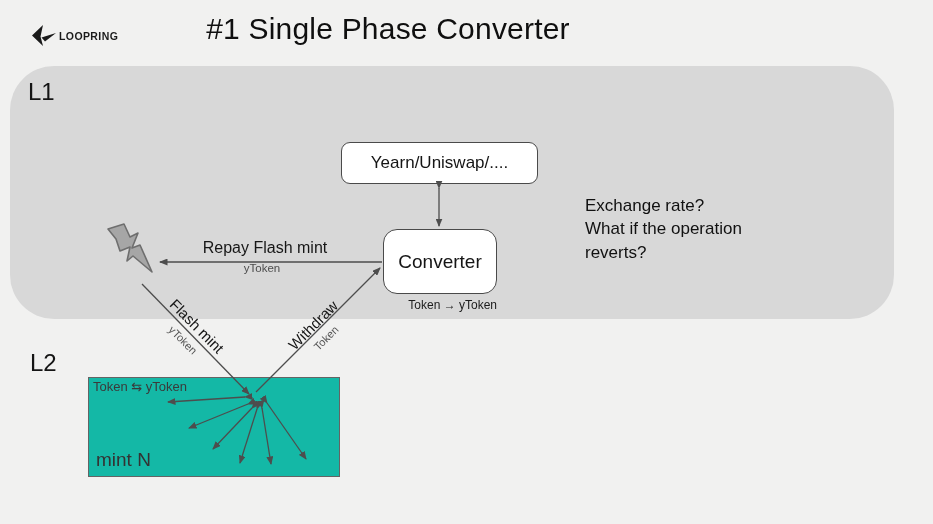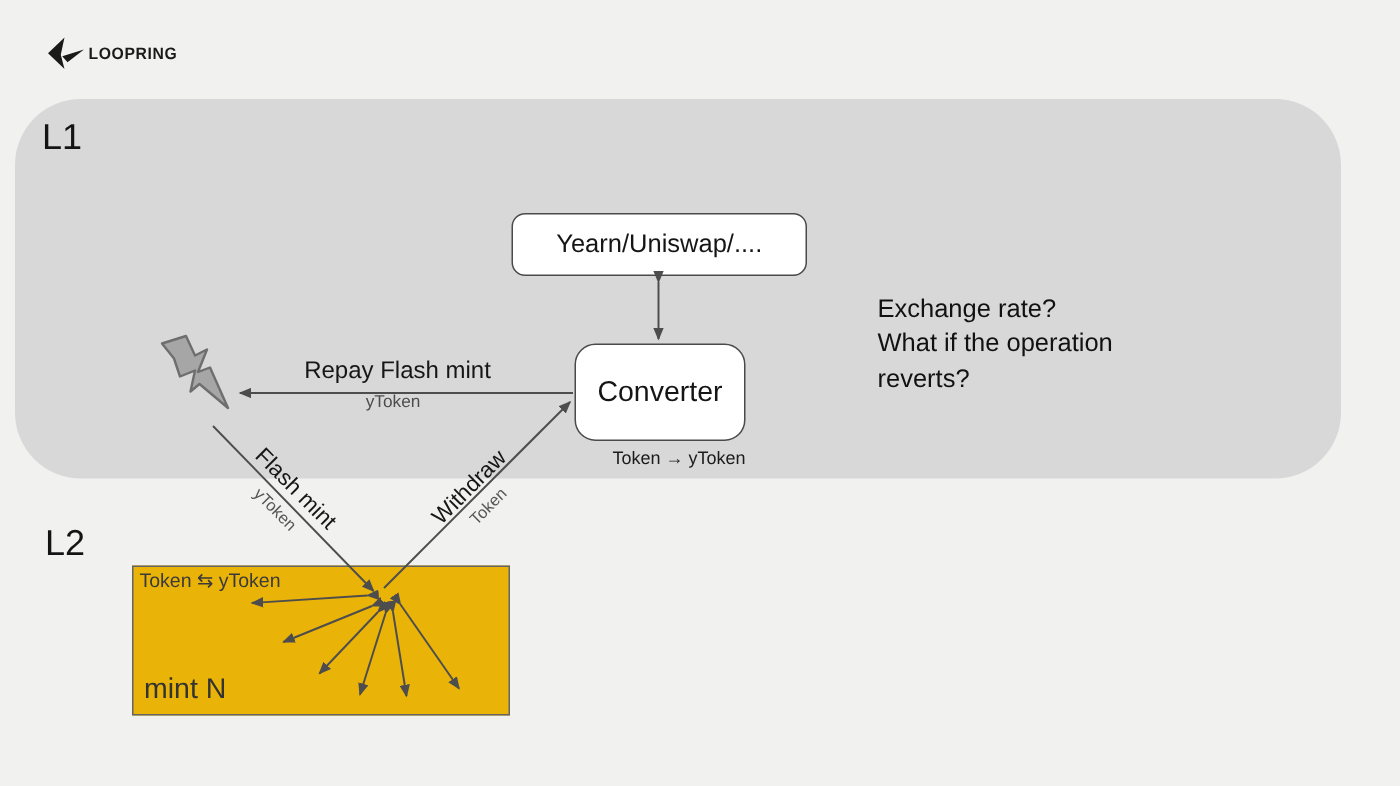--- a/index.html
+++ b/index.html
@@ -89,21 +89,21 @@
   }
   .withdraw-sub {
     left: 326px; top: 338px; transform: translate(-50%, -50%) rotate(-45deg);
     font-size: 11px; color: #555;
   }
 
   
   .block-box {
     position: absolute; left: 88px; top: 377px;
     width: 252px; height: 100px;
-    background: #eab308; border: 1.5px solid #646464;
+    background: #14b8a6; border: 1.5px solid #646464;
   }
   .block-box-header {
     position: absolute; left: 4px; top: 1px;
     font-size: 13px; color: #3a3a3a;
   }
   .block-box-footer {
     position: absolute; left: 7px; bottom: 5px;
     font-size: 19px; color: #333;
   }
 
@@ -118,20 +118,21 @@
 
 <div class="stage">
 
   <div class="logo">
     <svg class="logo-mark" viewBox="0 0 26 24">
       <polygon points="12,1 1,11.5 12,22 9.5,12.5" fill="#1a1a1a"></polygon>
       <polygon points="10.5,13.5 25,9 14,17.5" fill="#1a1a1a"></polygon>
     </svg>
     <span class="logo-text">LOOPRING</span>
   </div>
+  <div class="title">#1 Single Phase Converter</div>
 
   <div class="l1-region"></div>
   <div class="region-label l1-label">L1</div>
 
   <div class="node converter-box">
     <span>Converter</span>
   </div>
   <div class="node yearn-box">
     <span>Yearn/Uniswap/....</span>
   </div>

